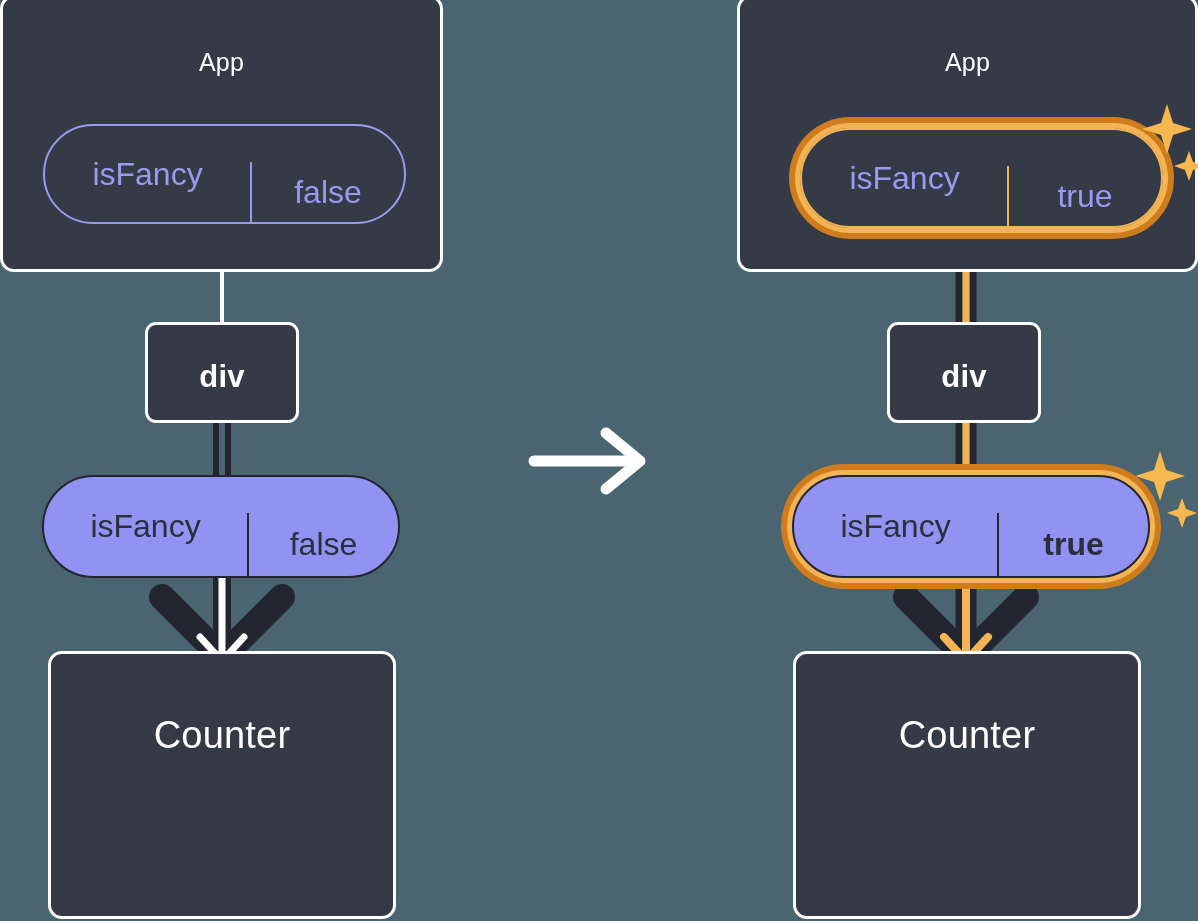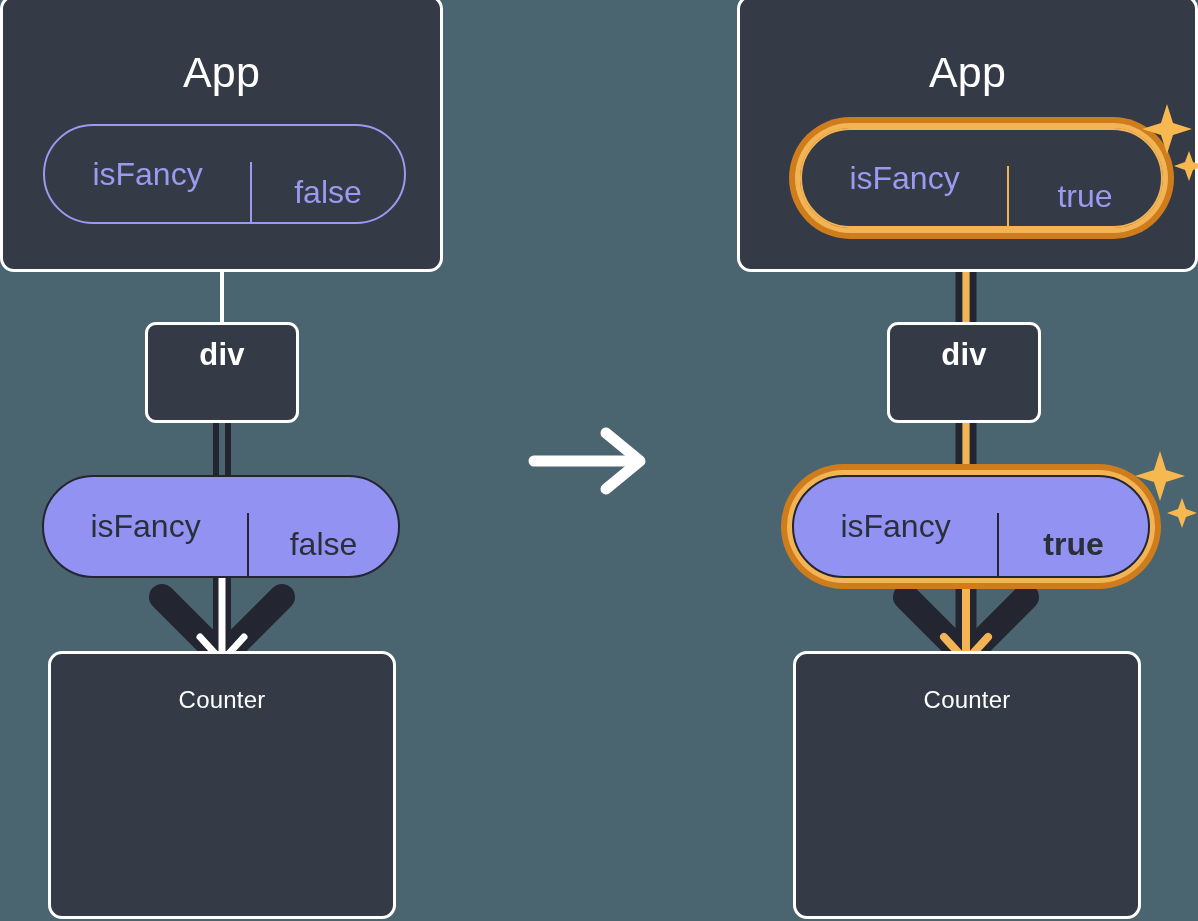--- a/index.html
+++ b/index.html
@@ -35,48 +35,48 @@
     background: #343a46;
     border: 3px solid #ffffff;
     border-radius: 14px;
     box-sizing: border-box;
   }
   .compbox .title {
     position: absolute;
     left: 0; right: 0;
     text-align: center;
     color: #ffffff;
-    font-size: 43px;
+    font-size: 25px;
     font-weight: 400;
     letter-spacing: 0.2px;
   }
 
   
   .app-box { top: -5px; height: 277px; }
   .panel.left  .app-box { left: 0px;  width: 443px; }
   .panel.right .app-box { left: 2px;  width: 461px; }
   .app-box .title { top: 50px; }
 
   
   .div-box {
     top: 322px;
     height: 101px;
     border-width: 3px;
     border-radius: 11px;
   }
   .panel.left  .div-box { left: 145px; width: 154px; }
   .panel.right .div-box { left: 152px; width: 154px; }
-  .div-box .title { top: 12px; font-size: 31px; font-weight: 700; }
+  .div-box .title { top: 34px; font-size: 31px; font-weight: 700; }
 
   
   .counter-box { top: 651px; height: 268px; }
   .panel.left  .counter-box { left: 48px;  width: 348px; }
   .panel.right .counter-box { left: 793px - 735px; width: 348px; }
   .panel.right .counter-box { left: 58px; width: 348px; }
-  .counter-box .title { top: 32px; font-size: 24px; }
+  .counter-box .title { top: 60px; font-size: 38px; }
 
   
   .pill {
     position: absolute;
     display: flex;
     align-items: stretch;
     box-sizing: border-box;
     border-radius: 999px;
   }
   .pill .cell {

